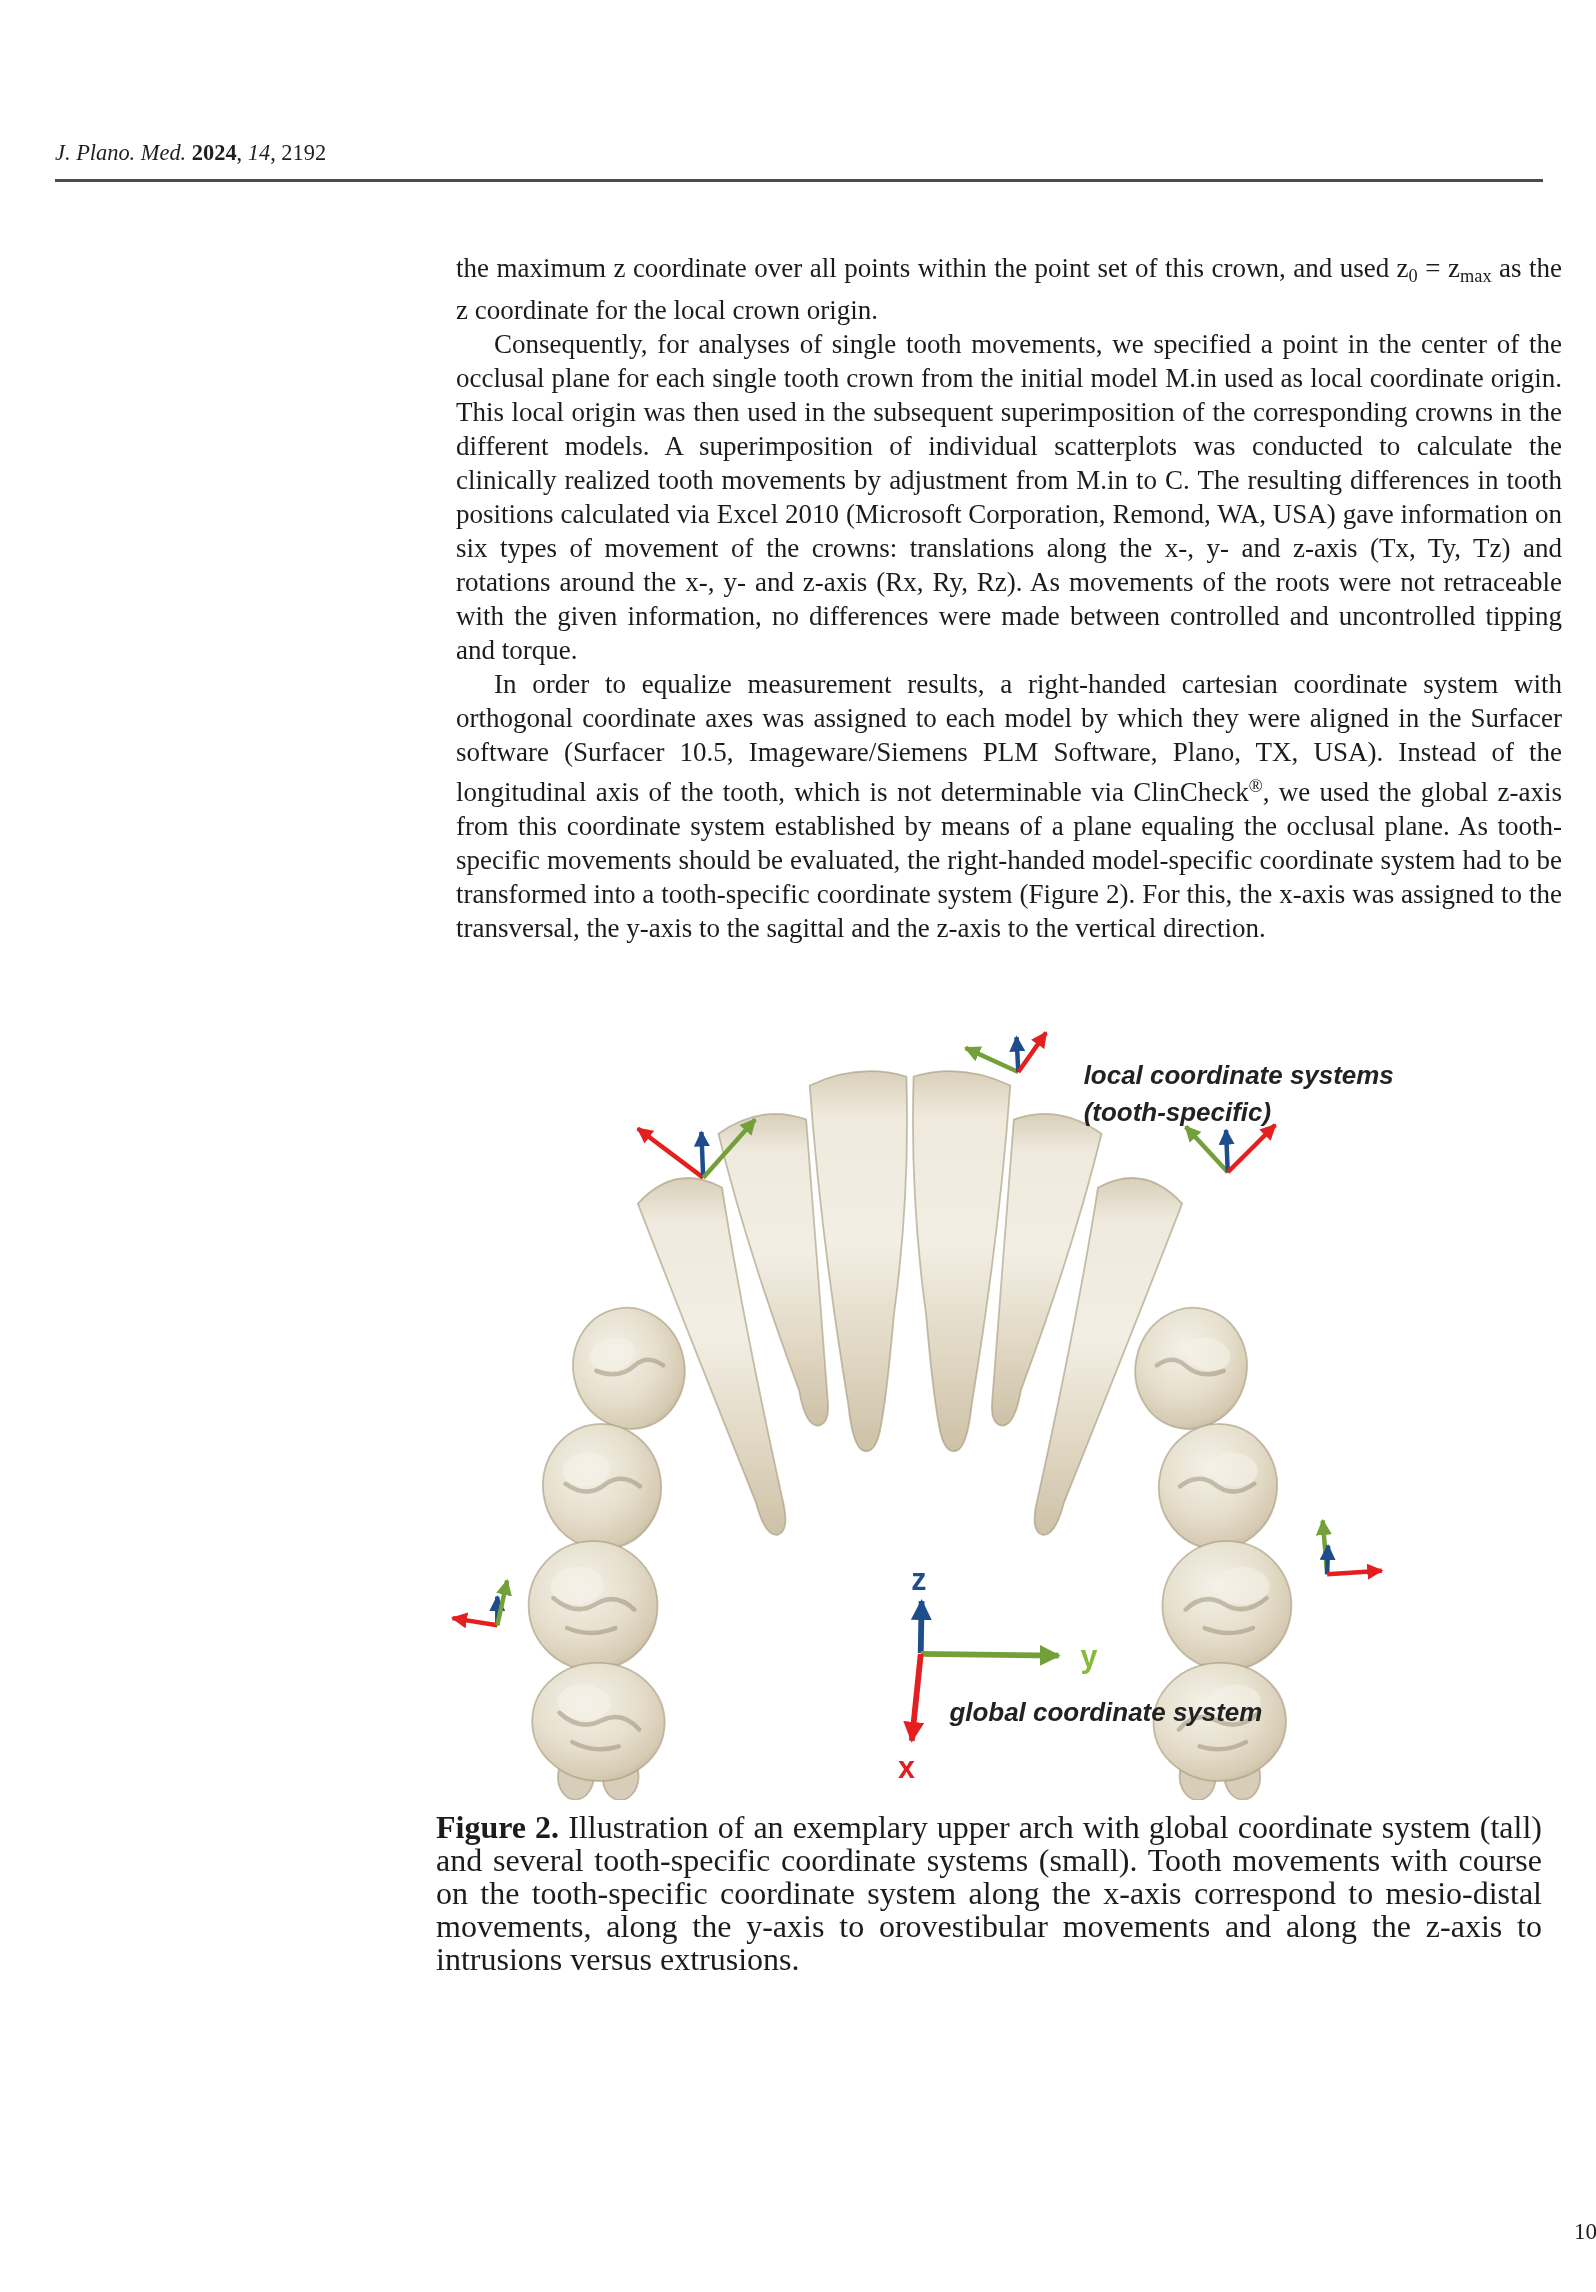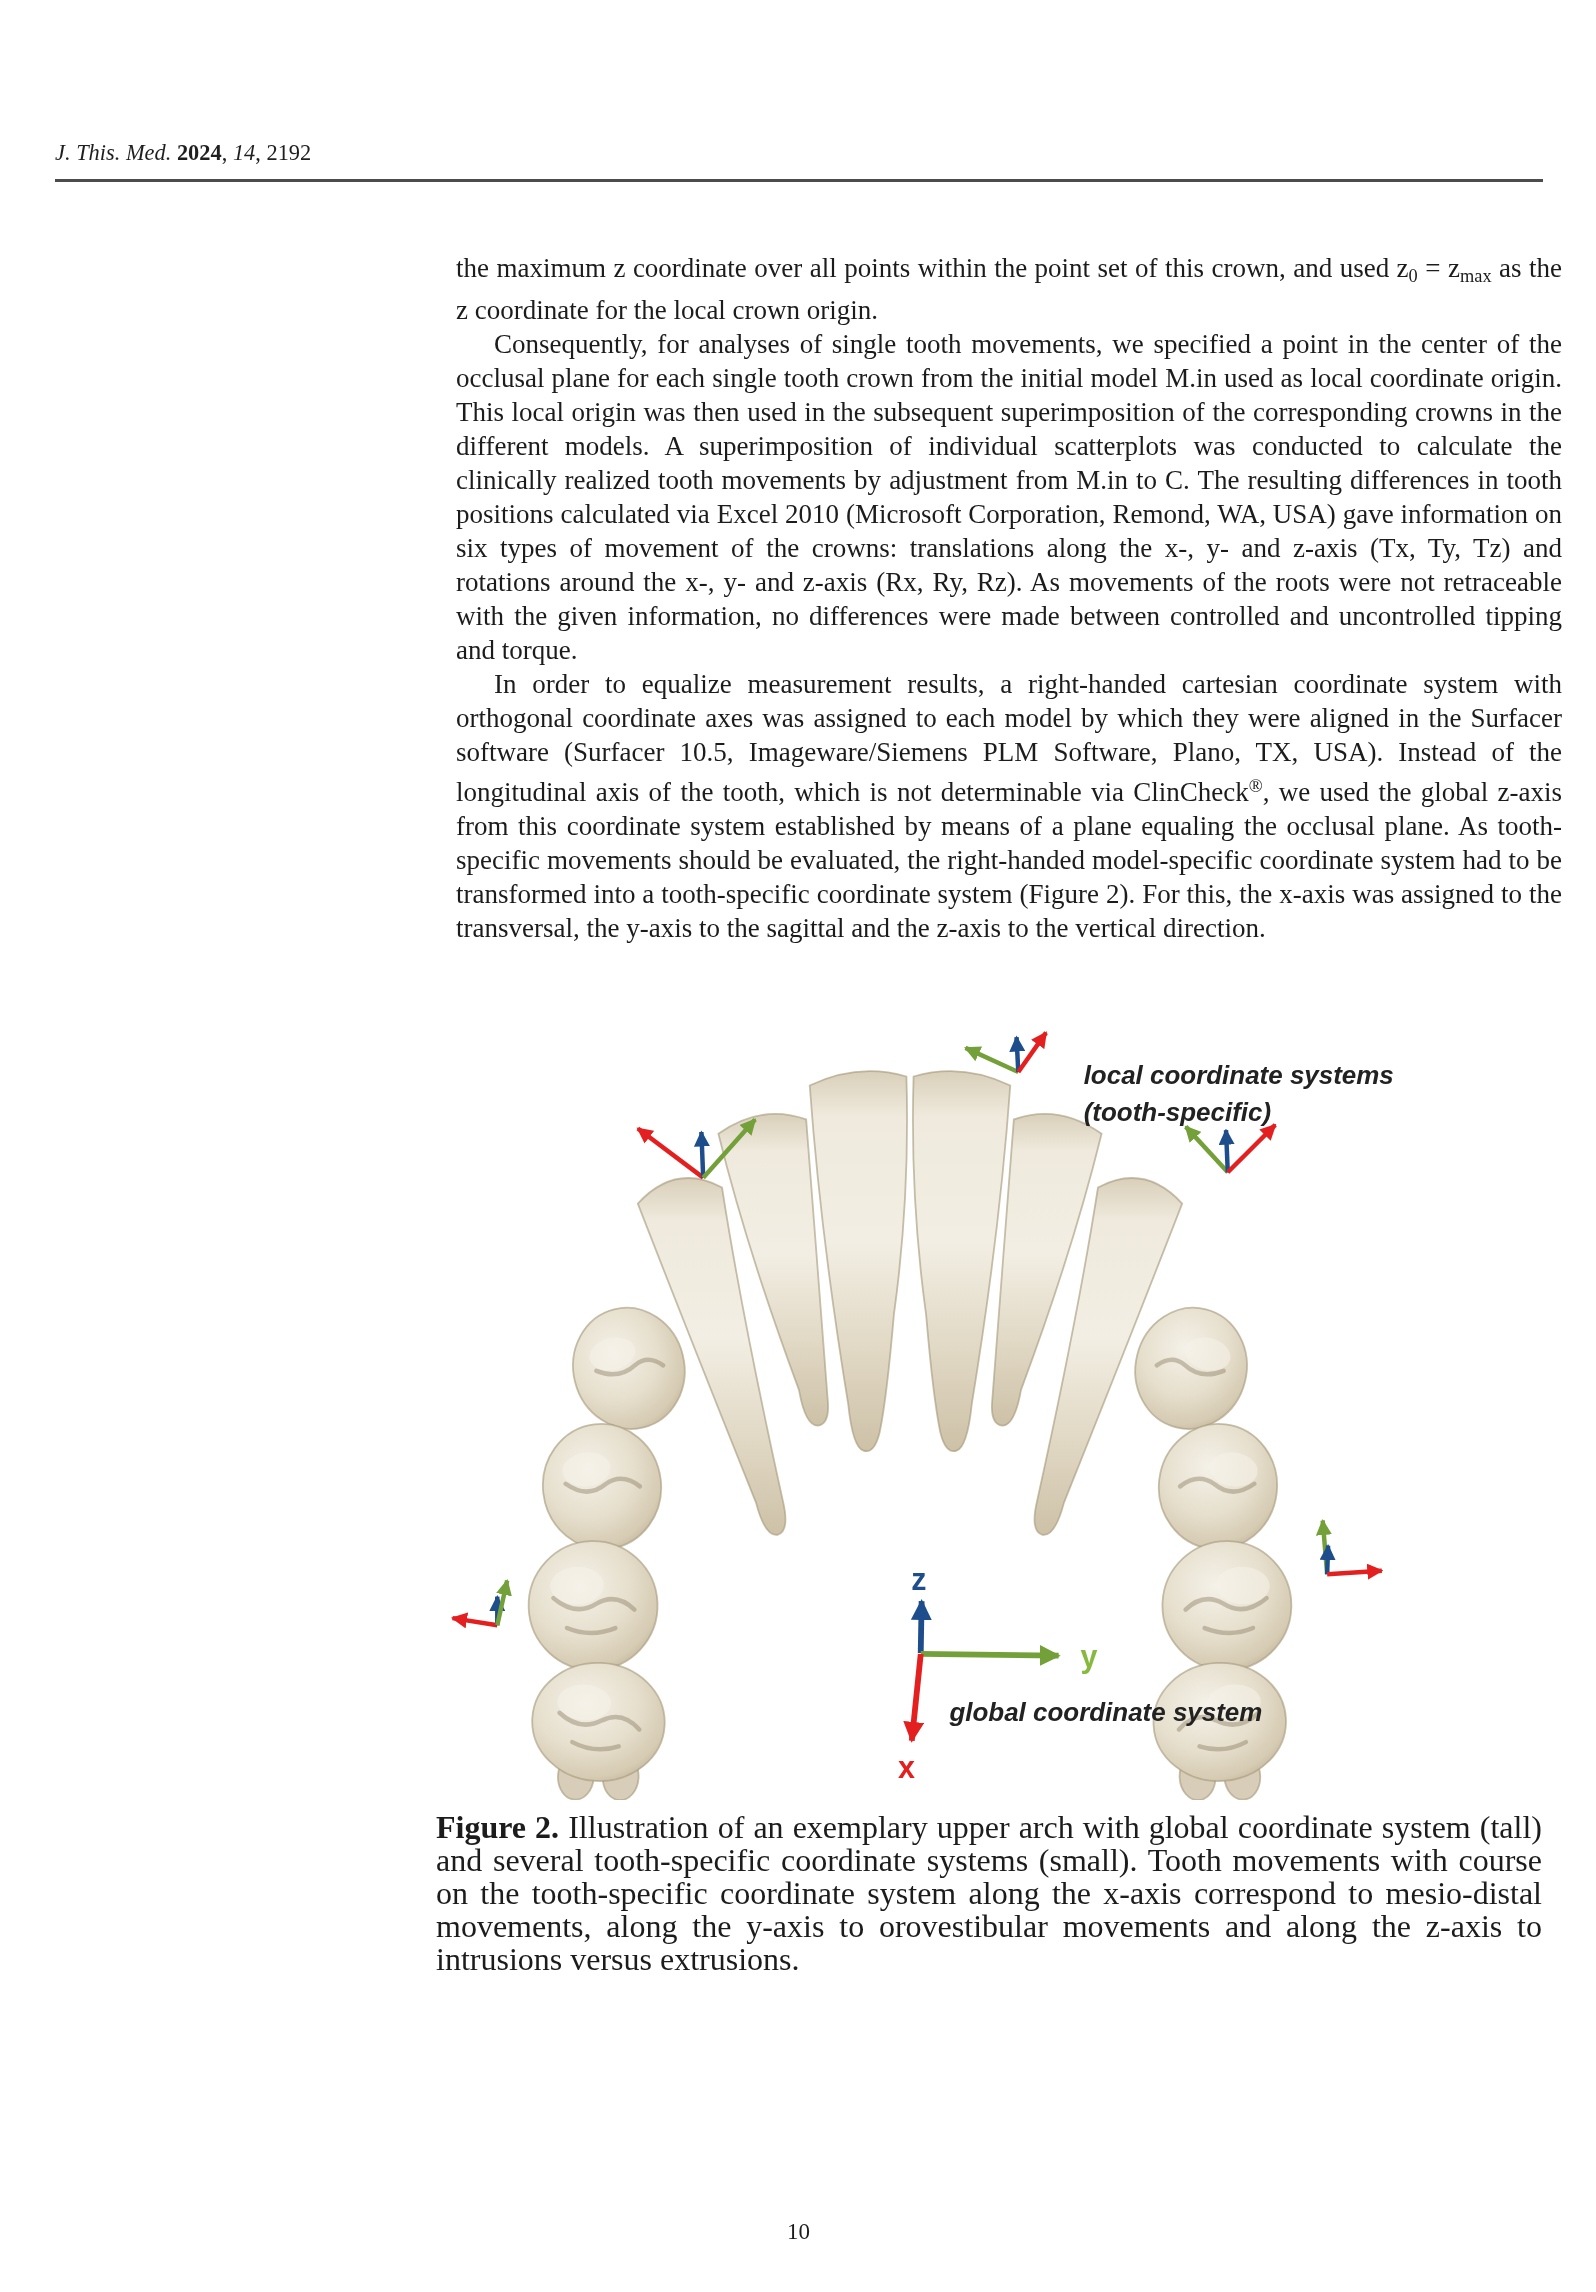--- a/index.html
+++ b/index.html
@@ -59,21 +59,21 @@
     width:1106px;
     font-size:32px;
     line-height:33px;
     text-align:justify;
   }
   .page-number{
     position:absolute;
     left:0;
     top:2219px;
     width:100%;
-    text-align:center;
+    text-align:right;
     font-size:23px;
     color:#1c1c1c;
   }
   .fig-label{
     font-family:"Liberation Sans", sans-serif;
     font-style:italic;
     font-weight:600;
     font-size:29px;
   }
   .axis-letter{
@@ -83,21 +83,21 @@
   }
   .tooth-outline{stroke:#a99c80;stroke-opacity:0.65;stroke-width:2;}
   .groove{fill:none;stroke:#8f8165;stroke-opacity:0.45;stroke-width:5;stroke-linecap:round;}
   .axisline{fill:none;stroke-linecap:butt;}
 </style>
 </head>
 <body>
 
 <div class="page">
 
-  <div class="journal-header"><span class="rt-i">J. This. Med. </span><span class="rt-b">2024</span><span>, </span><span class="rt-i">14</span><span>, 2192</span></div>
+  <div class="journal-header"><span class="rt-i">J. Plano. Med. </span><span class="rt-b">2024</span><span>, </span><span class="rt-i">14</span><span>, 2192</span></div>
   <div class="header-rule"></div>
 
   <div class="body-text">
     <p><span>the maximum z coordinate over all points within the point set of this crown, and used z</span><span class="rt-sub">0</span><span> = z</span><span class="rt-sub">max</span><span> as the z coordinate for the local crown origin.</span></p>
     <p class="p-indent">Consequently, for analyses of single tooth movements, we specified a point in the center of the occlusal plane for each single tooth crown from the initial model M.in used as local coordinate origin. This local origin was then used in the subsequent superimposition of the corresponding crowns in the different models. A superimposition of individual scatterplots was conducted to calculate the clinically realized tooth movements by adjustment from M.in to C. The resulting differences in tooth positions calculated via Excel 2010 (Microsoft Corporation, Remond, WA, USA) gave information on six types of movement of the crowns: translations along the x-, y- and z-axis (Tx, Ty, Tz) and rotations around the x-, y- and z-axis (Rx, Ry, Rz). As movements of the roots were not retraceable with the given information, no differences were made between controlled and uncontrolled tipping and torque.</p>
     <p class="p-indent"><span>In order to equalize measurement results, a right-handed cartesian coordinate system with orthogonal coordinate axes was assigned to each model by which they were aligned in the Surfacer software (Surfacer 10.5, Imageware/Siemens PLM Software, Plano, TX, USA). Instead of the longitudinal axis of the tooth, which is not determinable via ClinCheck</span><span class="rt-sup">®</span><span>, we used the global z-axis from this coordinate system established by means of a plane equaling the occlusal plane. As tooth-specific movements should be evaluated, the right-handed model-specific coordinate system had to be transformed into a tooth-specific coordinate system (Figure 2). For this, the x-axis was assigned to the transversal, the y-axis to the sagittal and the z-axis to the vertical direction.</span></p>
   </div>
 
   <figure class="figure-area">
     <svg viewBox="0 0 1260 862" width="1128" height="772">

